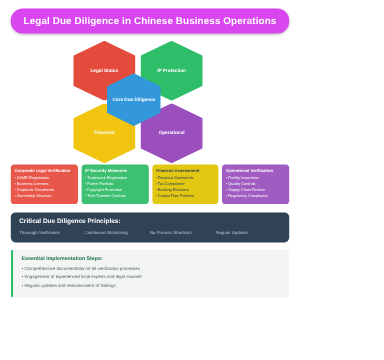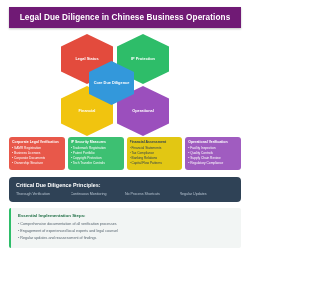--- a/index.html
+++ b/index.html
@@ -6,21 +6,21 @@
   body{
     width:250px;height:300px;overflow:hidden;
     background:#ffffff;
     font-family:"Liberation Sans", sans-serif;
     color:#2c3e50;
   }
   .page{width:250px;height:300px;position:relative;box-sizing:border-box;padding:7px 9px;}
 
   
   .titlebar{
-    background:#701a75;border-radius:0;
+    background:#d946ef;border-radius:10px;
     padding:6px 4px;text-align:center;
     box-shadow:0 1px 2px rgba(0,0,0,.25);
   }
   .titlebar .t{
     color:#ffffff;font-size:8.2px;font-weight:bold;letter-spacing:.1px;
     white-space:nowrap;
   }
 
   
   .hexwrap{position:relative;height:100px;margin-top:6px;}

